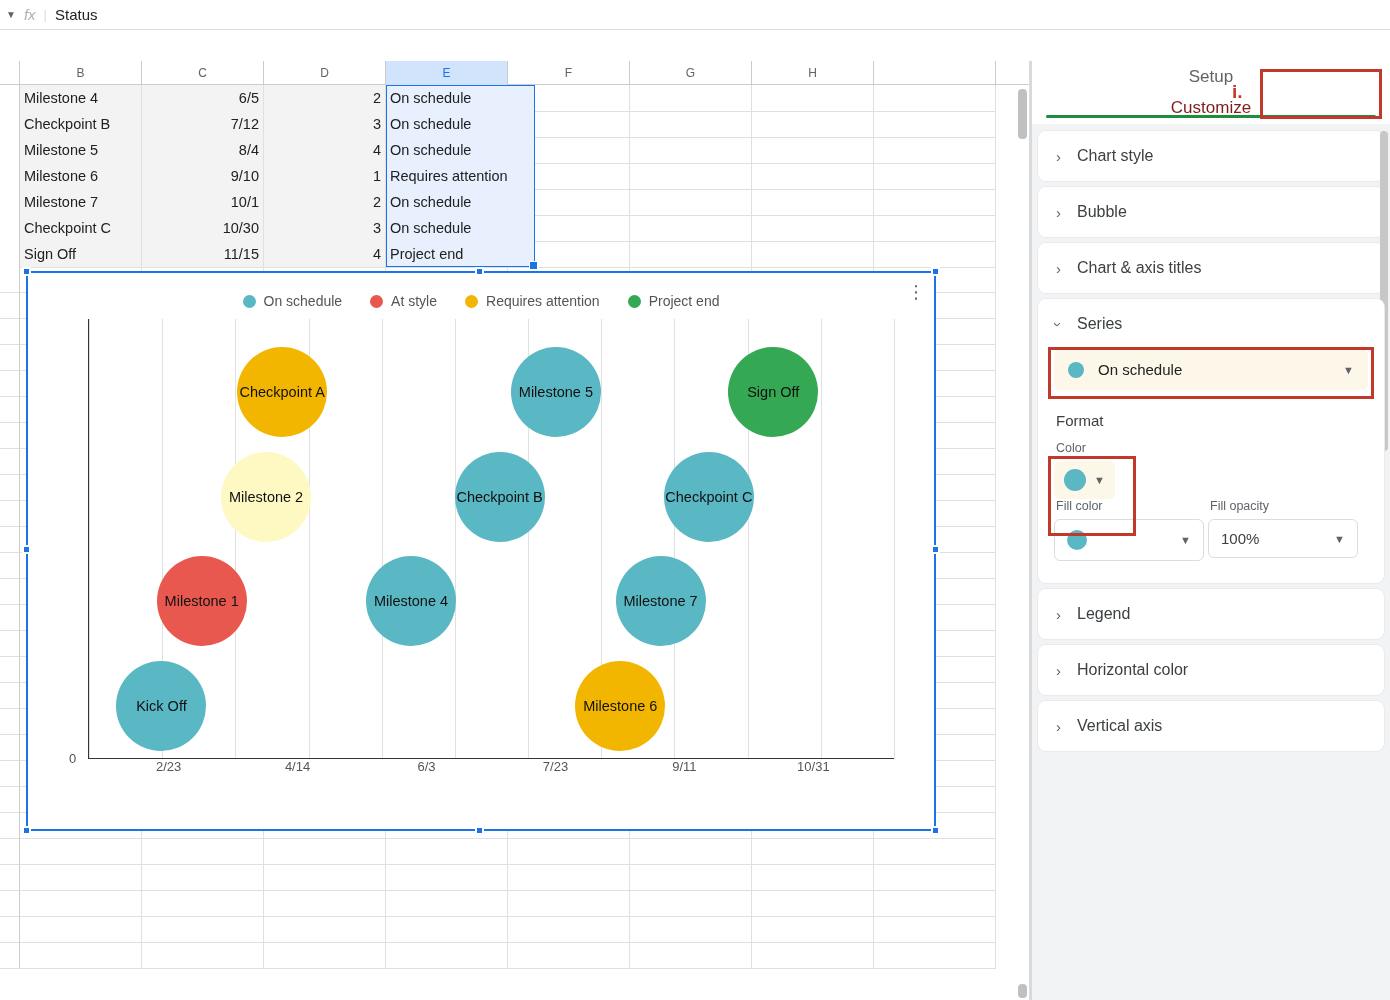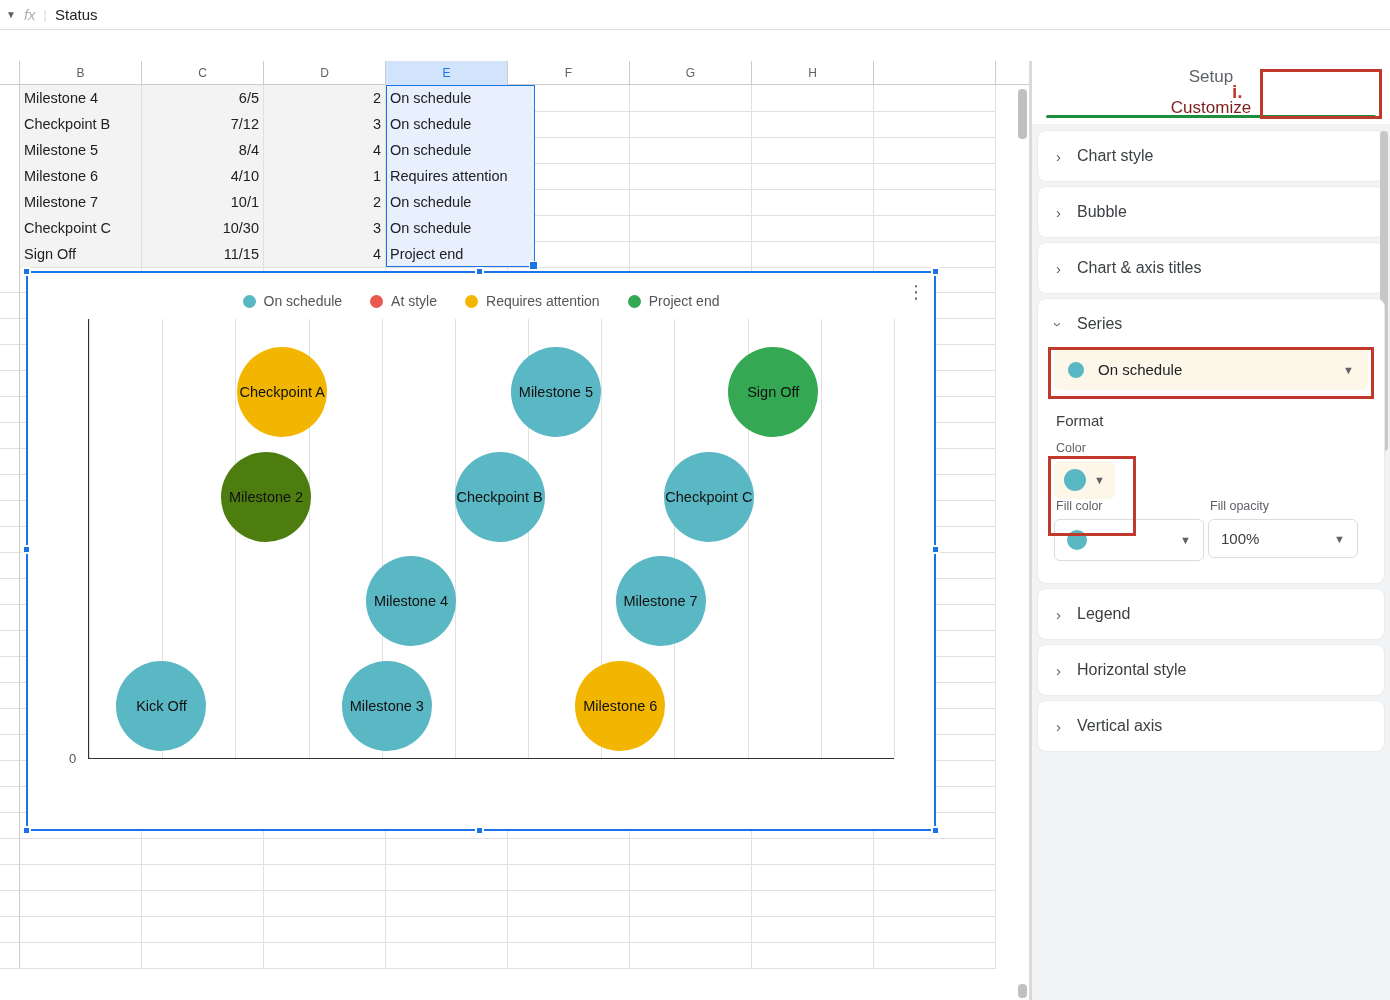--- a/index.html
+++ b/index.html
@@ -270,21 +270,21 @@
           <div class="cell shade r">4</div>
           <div class="cell sel" style="width: 149px;">On schedule</div>
           <div class="cell"></div>
           <div class="cell"></div>
           <div class="cell"></div>
           <div class="cell"></div>
         </div>
         <div class="row">
           <div class="cell stub"></div>
           <div class="cell shade">Milestone 6</div>
-          <div class="cell shade r">4/10</div>
+          <div class="cell shade r">9/10</div>
           <div class="cell shade r">1</div>
           <div class="cell sel" style="width: 149px;">Requires attention</div>
           <div class="cell"></div>
           <div class="cell"></div>
           <div class="cell"></div>
           <div class="cell"></div>
         </div>
         <div class="row">
           <div class="cell stub"></div>
           <div class="cell shade">Milestone 7</div>
@@ -655,30 +655,38 @@
           <div class="gridline" style="left: 27.2727%;"></div>
           <div class="gridline" style="left: 36.3636%;"></div>
           <div class="gridline" style="left: 45.4545%;"></div>
           <div class="gridline" style="left: 54.5455%;"></div>
           <div class="gridline" style="left: 63.6364%;"></div>
           <div class="gridline" style="left: 72.7273%;"></div>
           <div class="gridline" style="left: 81.8182%;"></div>
           <div class="gridline" style="left: 90.9091%;"></div>
           <div class="gridline" style="left: 100%;"></div>
           <div class="bubble" style="background: rgb(90, 183, 196); left: 9%; top: 88.0952%;">Kick Off</div>
-          <div class="bubble" style="background: #4d7c0f; left: 22%; top: 40.4762%;">Milestone 2</div>
-          <div class="bubble" style="background: rgb(90, 183, 196); left: 37%; top: 88.0952%;">Milestone 3</div>
+          <div class="bubble" style="background: #fef9c3; left: 22%; top: 40.4762%;">Milestone 2</div>
           <div class="bubble" style="background: rgb(90, 183, 196); left: 40%; top: 64.2857%;">Milestone 4</div>
           <div class="bubble" style="background: rgb(90, 183, 196); left: 51%; top: 40.4762%;">Checkpoint B</div>
           <div class="bubble" style="background: rgb(90, 183, 196); left: 58%; top: 16.6667%;">Milestone 5</div>
           <div class="bubble" style="background: rgb(90, 183, 196); left: 71%; top: 64.2857%;">Milestone 7</div>
           <div class="bubble" style="background: rgb(90, 183, 196); left: 77%; top: 40.4762%;">Checkpoint C</div>
+          <div class="bubble" style="background: rgb(232, 88, 79); left: 14%; top: 64.2857%;">Milestone 1</div>
           <div class="bubble" style="background: rgb(243, 182, 0); left: 24%; top: 16.6667%;">Checkpoint A</div>
           <div class="bubble" style="background: rgb(243, 182, 0); left: 66%; top: 88.0952%;">Milestone 6</div>
           <div class="bubble" style="background: rgb(52, 168, 83); left: 85%; top: 16.6667%;">Sign Off</div>
+        </div>
+      <div class="xlabels" id="xlabels" style="position:relative;">
+          <div style="left: 10%;">2/23</div>
+          <div style="left: 26%;">4/14</div>
+          <div style="left: 42%;">6/3</div>
+          <div style="left: 58%;">7/23</div>
+          <div style="left: 74%;">9/11</div>
+          <div style="left: 90%;">10/31</div>
         </div>
     </div>
   </div>
 
   <div class="sidebar">
     <div class="sidebar-scroll-thumb"></div>
 
     <span class="annot" style="top:20px; left:200px;">i.</span>
     <div class="annot-box" style="top:8px; left:228px; width:122px; height:50px;"></div>
 
@@ -753,21 +761,21 @@
 
     <div class="panel">
       <div class="panel-head">
           <span class="chev">›</span>
           <span>Legend</span>
         </div>
     </div>
     <div class="panel">
       <div class="panel-head">
           <span class="chev">›</span>
-          <span>Horizontal style</span>
+          <span>Horizontal color</span>
         </div>
     </div>
     <div class="panel">
       <div class="panel-head">
           <span class="chev">›</span>
           <span>Vertical axis</span>
         </div>
     </div>
   </div>
 </div>

